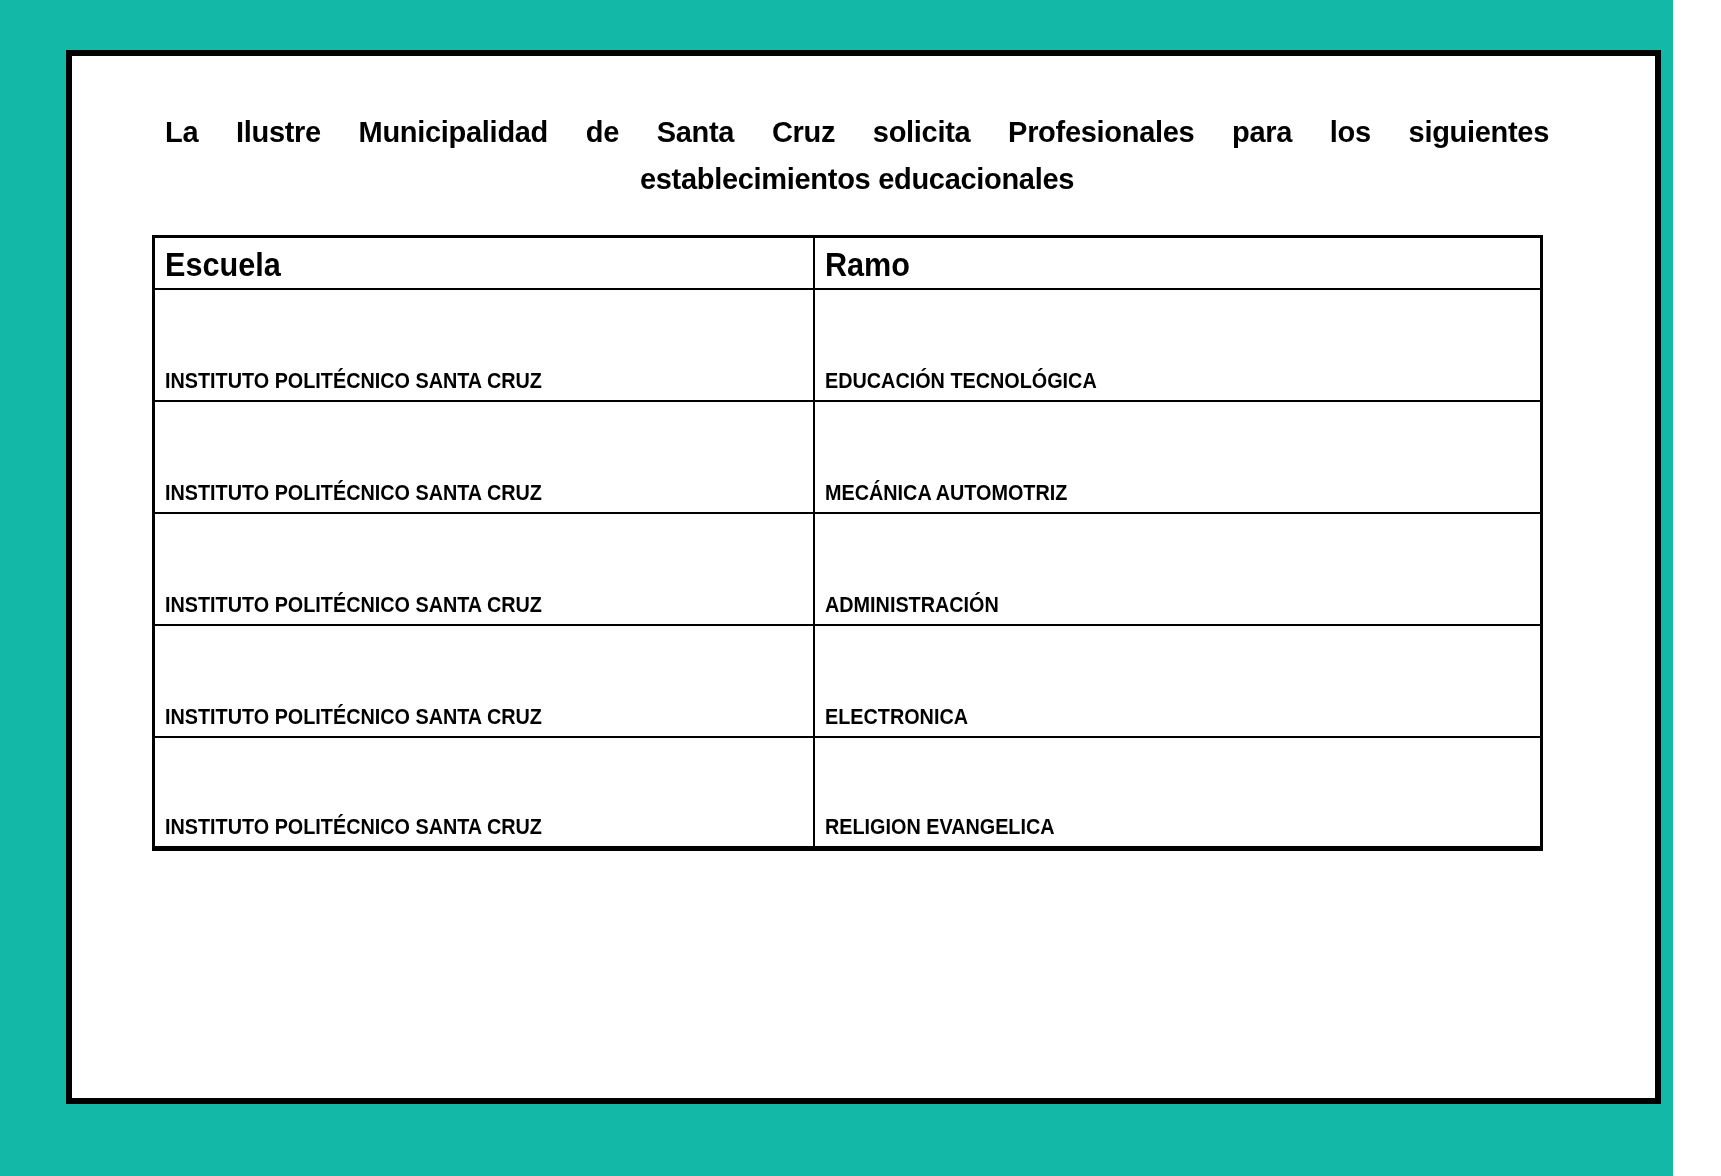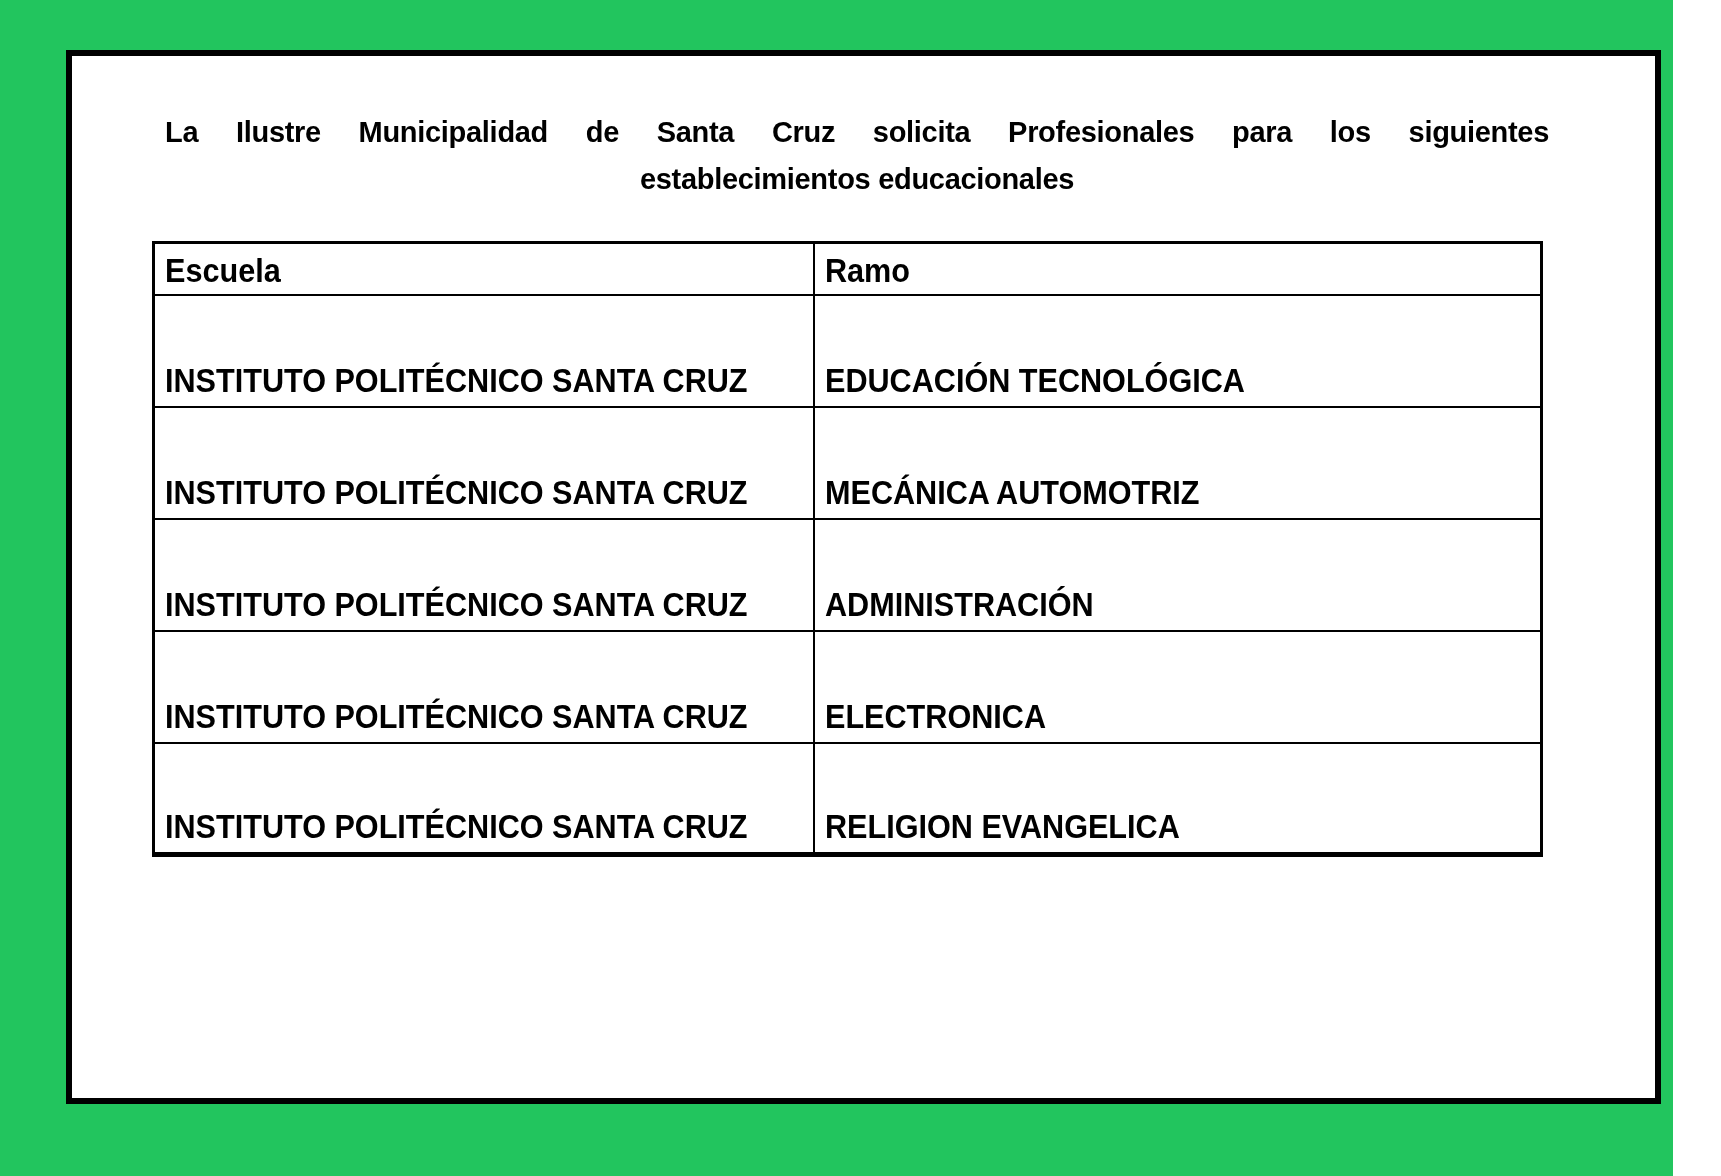--- a/index.html
+++ b/index.html
@@ -9,21 +9,21 @@
     height: 1176px;
     background: #ffffff;
     font-family: "Liberation Sans", sans-serif;
     color: #000000;
   }
 
   .canvas {
     position: relative;
     width: 1673px;
     height: 1176px;
-    background: #22c55e;
+    background: #14b8a6;
     overflow: hidden;
   }
 
   
   .frame {
     position: absolute;
     left: 66px;
     top: 50px;
     width: 1595px;
     height: 1054px;
@@ -51,21 +51,21 @@
   }
   .intro .line-plain {
     text-align: center;
     white-space: nowrap;
   }
 
   
   table.vacancies {
     position: absolute;
     left: 152px;
-    top: 241px;
+    top: 235px;
     width: 1388px;
     border-collapse: collapse;
     table-layout: fixed;
     background: #ffffff;
   }
   table.vacancies col.c1 { width: 660px; }
   table.vacancies col.c2 { width: 728px; }
   table.vacancies th,
   table.vacancies td {
     border: 2px solid #000000;
@@ -77,21 +77,21 @@
   table.vacancies th {
     height: 52px;
     vertical-align: bottom;
     padding: 0 0 4px 10px;
     font-size: 34px;
   }
   table.vacancies td {
     height: 112px;
     vertical-align: bottom;
     padding: 0 0 6px 10px;
-    font-size: 34px;
+    font-size: 22px;
   }
   
   .ctext {
     display: inline-block;
     transform: scaleX(0.9);
     transform-origin: 0 100%;
     white-space: nowrap;
   }
 
   

